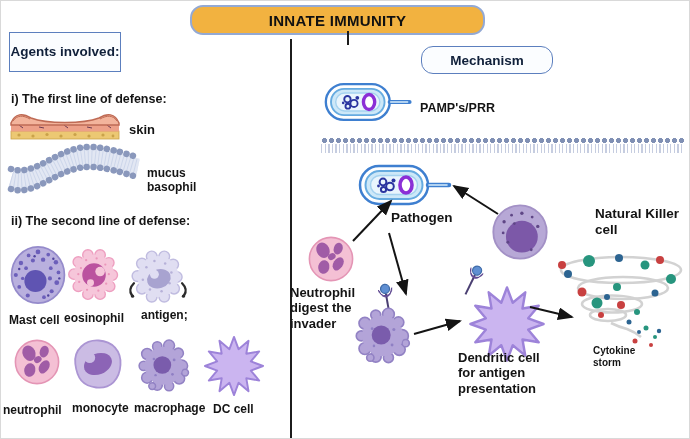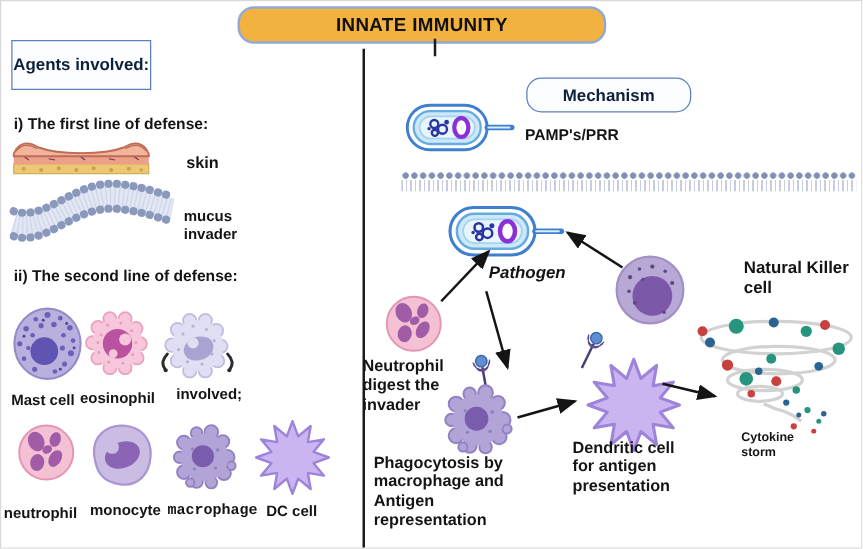--- a/index.html
+++ b/index.html
@@ -114,30 +114,30 @@
     <g stroke="#6e3c52" stroke-width="1">
         <path d="M10,15 l4,3"></path>
         <path d="M30,17 l5,1"></path>
         <path d="M55,15 l4,3"></path>
     <path d="M78,17 l5,1"></path>
         <path d="M98,15 l4,3"></path>
       </g>
     <path d="M2,13 C6,3 14,3 22,8 C38,14 74,14 90,8 C98,3 106,3 110,13 L110,15 L2,15 Z" fill="#f3b49c" stroke="#bf6b55" stroke-width="1.5"></path>
     <path d="M4,11 C8,5 14,5 21,9 M108,11 C104,5 98,5 91,9" fill="none" stroke="#bf6b55" stroke-width="1"></path>
   </svg>
-  <div class="abs lbl" style="left:128px;top:121px;font-size:13px;margin-left:20px;">skin</div>
+  <div class="abs lbl" style="left:128px;top:121px;font-size:13px;">skin</div>
 
   <svg class="abs" style="left:2px;top:142px;" width="142" height="62" viewBox="0 0 142 62">
     <path d="M8,36 C35,44 55,12 90,14 C112,16 125,22 135,24" fill="none" stroke="#e2e7f3" stroke-width="17"></path>
     <path d="M8,36 C35,44 55,12 90,14 C112,16 125,22 135,24" fill="none" stroke="#cdd6ea" stroke-width="15" stroke-dasharray="1 2.4"></path>
     <path d="M8,36 C35,44 55,12 90,14 C112,16 125,22 135,24" transform="translate(0,-10)" fill="none" stroke="#8a98bc" stroke-width="6.5" stroke-dasharray="0.1 6.6" stroke-linecap="round"></path>
     <path d="M8,36 C35,44 55,12 90,14 C112,16 125,22 135,24" transform="translate(0,10)" fill="none" stroke="#8a98bc" stroke-width="6.5" stroke-dasharray="0.1 6.6" stroke-linecap="round"></path>
   </svg>
   <div class="abs lbl sm" style="left:146px;top:165px;">mucus
-invader</div>
+basophil</div>
 
   <div class="abs lbl" style="left:10px;top:213px;">ii) The second line of defense:</div>
 
   <svg class="abs" style="left:8px;top:240px;" width="58" height="68" viewBox="0 0 68 72">
     <ellipse cx="34" cy="36" rx="31" ry="33" fill="#b9b0de" stroke="#958bcb" stroke-width="2"></ellipse>
     <g fill="#6c5fba">
       <circle cx="14" cy="22" r="2.6"></circle>
         <circle cx="23" cy="13" r="2.2"></circle>
         <circle cx="34" cy="9" r="2.8"></circle>
       <circle cx="46" cy="12" r="2.2"></circle>
@@ -227,21 +227,21 @@
     <ellipse cx="38" cy="35" rx="13.5" ry="10.5" fill="#a8a3d0" transform="rotate(-18 38 35)"></ellipse>
     <circle cx="33" cy="30" r="5" fill="#e0def2"></circle>
     <path d="M10,40 q-7,7 -2,14" fill="none" stroke="#2b2b2b" stroke-width="2.6" stroke-linecap="round"></path>
     <path d="M64,40 q7,7 2,14" fill="none" stroke="#2b2b2b" stroke-width="2.6" stroke-linecap="round"></path>
     <circle cx="8.5" cy="54.5" r="1.8" fill="#2b2b2b"></circle>
       <circle cx="65.5" cy="54.5" r="1.8" fill="#2b2b2b"></circle>
   </svg>
 
   <div class="abs lbl sm" style="left:8px;top:312px;">Mast cell</div>
   <div class="abs lbl sm" style="left:63px;top:310px;">eosinophil</div>
-  <div class="abs lbl sm" style="left:140px;top:307px;">involved;</div>
+  <div class="abs lbl sm" style="left:140px;top:307px;">antigen;</div>
 
   <svg class="abs" style="left:12px;top:336px;width:48px;height:50px;">
       <use href="#sym-neutrophil"></use>
     </svg>
 
   <svg class="abs" style="left:68px;top:332px;" width="56" height="62" viewBox="0 0 62 64">
     <path d="M7,32 C5,16 18,5 33,6 C48,7 58,17 57,33 C56,49 46,60 30,58 C15,56 9,48 7,32 Z" fill="#cbbce4" stroke="#ab95d3" stroke-width="2"></path>
     <ellipse cx="32" cy="32" rx="16" ry="11.5" fill="#8c64b6" transform="rotate(-22 32 32)"></ellipse>
     <circle cx="23" cy="25" r="6" fill="#cbbce4"></circle>
   </svg>
@@ -249,41 +249,41 @@
   <svg class="abs" style="left:136px;top:336px;width:54px;height:56px;">
       <use href="#sym-macrophage"></use>
     </svg>
 
   <svg class="abs" style="left:202px;top:334px;width:62px;height:62px;">
       <use href="#sym-dc"></use>
     </svg>
 
   <div class="abs lbl sm" style="left:2px;top:402px;">neutrophil</div>
   <div class="abs lbl sm" style="left:71px;top:400px;">monocyte</div>
-  <div class="abs lbl sm" style="left:133px;top:400px;font-family:Liberation Mono, monospace;">macrophage</div>
+  <div class="abs lbl sm" style="left:133px;top:400px;">macrophage</div>
   <div class="abs lbl sm" style="left:212px;top:401px;">DC cell</div>
 
-  <div class="abs bbox" style="left:420px;top:45px;width:130px;height:26px;font-size:13.5px;border-radius:12px;margin-top:16px;">
+  <div class="abs bbox" style="left:420px;top:45px;width:130px;height:26px;font-size:13.5px;border-radius:12px;">
     <span>Mechanism</span>
   </div>
 
   <svg class="abs" style="left:322px;top:79px;width:94px;height:44px;">
       <use href="#sym-bacterium"></use>
     </svg>
   <div class="abs lbl" style="left:419px;top:100px;">PAMP's/PRR</div>
 
   <div class="abs" style="left:320px;top:136px;width:364px;">
     <div class="mem-dots"></div>
     <div class="mem-hatch"></div>
   </div>
 
   <svg class="abs" style="left:356px;top:161px;width:100px;height:46px;">
       <use href="#sym-bacterium"></use>
     </svg>
-  <div class="abs lbl" style="left:390px;top:209px;font-size:13.5px;font-style:italic;">Pathogen</div>
+  <div class="abs lbl" style="left:390px;top:209px;font-size:13.5px;">Pathogen</div>
 
   <svg class="abs" style="left:490px;top:202px;" width="58" height="58" viewBox="0 0 62 62">
     <circle cx="31" cy="31" r="28.5" fill="#b7a8d6" stroke="#a391c6" stroke-width="2"></circle>
     <circle cx="33" cy="36" r="17" fill="#7c58a8"></circle>
     <g fill="#5f4686">
       <circle cx="14" cy="20" r="1.8"></circle>
         <circle cx="22" cy="13" r="1.5"></circle>
         <circle cx="33" cy="11" r="1.8"></circle>
       <circle cx="44" cy="15" r="1.5"></circle>
         <circle cx="50" cy="25" r="1.8"></circle>
@@ -302,24 +302,20 @@
   <div class="abs lbl" style="left:289px;top:284px;font-size:13px;">Neutrophil
 digest the
 invader</div>
 
   <svg class="abs" style="left:377px;top:281px;width:18px;height:36px;transform:rotate(-10deg);">
       <use href="#sym-receptor"></use>
     </svg>
   <svg class="abs" style="left:353px;top:304px;width:58px;height:60px;">
       <use href="#sym-macrophage"></use>
     </svg>
-  <div class="abs lbl" style="left:298px;top:361px;font-size:13px;">Phagocytosis by
-macrophage and
-Antigen
-representation</div>
 
   <svg class="abs" style="left:468px;top:262px;width:18px;height:38px;transform:rotate(26deg);transform-origin:50% 15%;">
       <use href="#sym-receptor"></use>
     </svg>
   <svg class="abs" style="left:467px;top:284px;width:78px;height:78px;">
       <use href="#sym-dc"></use>
     </svg>
   <div class="abs lbl" style="left:457px;top:349px;font-size:13px;">Dendritic cell
 for antigen
 presentation</div>

